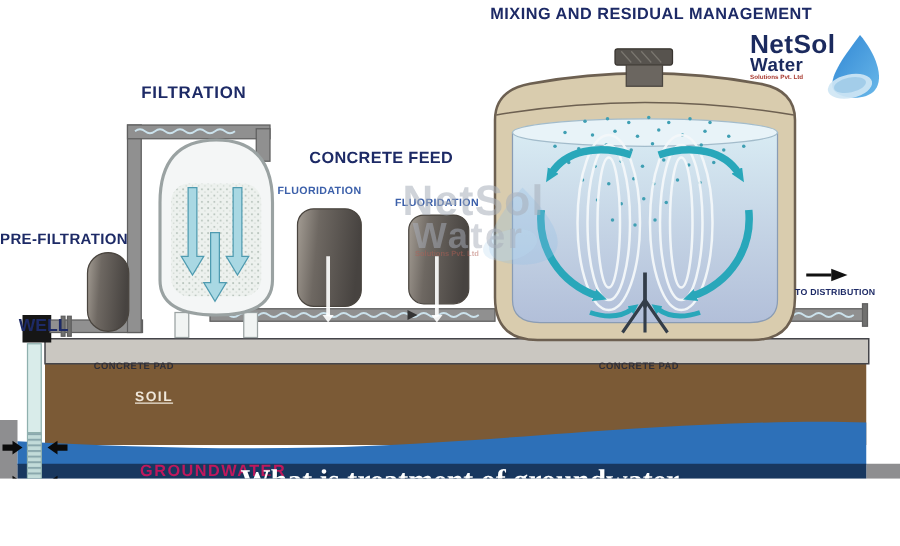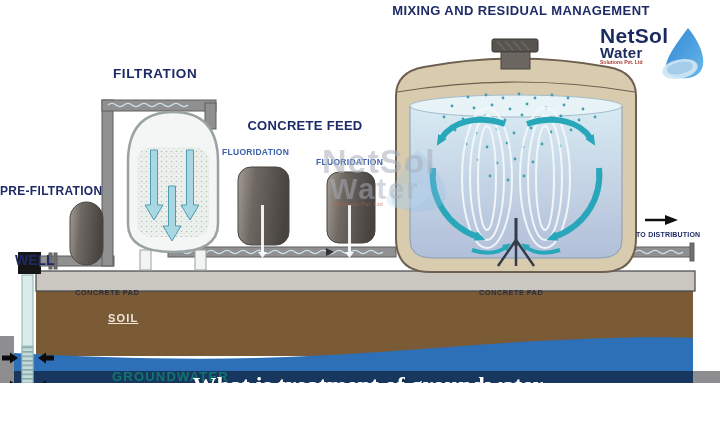--- a/index.html
+++ b/index.html
@@ -11,21 +11,21 @@
   .lbl-filtration{left:93px;top:66px;font-size:13.5px;letter-spacing:.6px;margin-left:20px;}
   .lbl-chemfeed{left:240px;top:118px;width:130px;text-align:center;font-size:13px;letter-spacing:.3px;}
   .lbl-disinfection{left:222px;top:147px;font-size:8.5px;color:#3c60aa;letter-spacing:.3px;}
   .lbl-fluoridation{left:316px;top:147px;font-size:8.5px;color:#3c60aa;letter-spacing:.3px;margin-top:10px;}
   .lbl-prefiltration{left:0px;top:184px;font-size:12px;letter-spacing:.3px;}
   .lbl-well{left:15px;top:252px;font-size:14px;}
   .lbl-todist{left:636px;top:231px;font-size:7px;letter-spacing:.2px;}
   .lbl-pad{top:276px;font-size:7.5px;color:#2e2e38;letter-spacing:.4px;z-index:5;position:absolute;font-weight:bold;margin-top:12px;}
   .lbl-pad1{left:75px;} .lbl-pad2{left:479px;}
   .lbl-soil{left:108px;top:312px;font-size:11px;color:#efe7da;letter-spacing:1.2px;text-decoration:underline;}
-  .lbl-gw{left:112px;top:369px;font-size:13px;color:#0f766e;letter-spacing:1.2px;z-index:4;}
+  .lbl-gw{left:112px;top:369px;font-size:13px;color:#be185d;letter-spacing:1.2px;z-index:4;}
   .caption{position:absolute;left:158px;top:372px;width:420px;text-align:center;z-index:6;
            font-family:"Liberation Serif",serif;font-weight:bold;font-size:24px;color:#ffffff;
            text-shadow:1px 2px 2px rgba(6,20,40,.55);}
   .logo{position:absolute;left:600px;top:26px;width:120px;height:58px;z-index:6;}
   .logo .name{font-size:21px;font-weight:bold;color:#1b2a5e;line-height:20px;letter-spacing:.3px;}
   .logo .word{font-size:15px;font-weight:bold;color:#1b2a5e;line-height:13px;letter-spacing:.3px;}
   .logo .tag{font-size:5px;font-weight:bold;color:#a83a30;line-height:6px;}
   .logo svg{position:absolute;left:56px;top:0px;}
   .watermark{position:absolute;left:322px;top:147px;z-index:5;line-height:.88;pointer-events:none;}
   .watermark .w1{font-size:34px;font-weight:bold;color:rgba(168,174,186,.55);letter-spacing:1px;}

